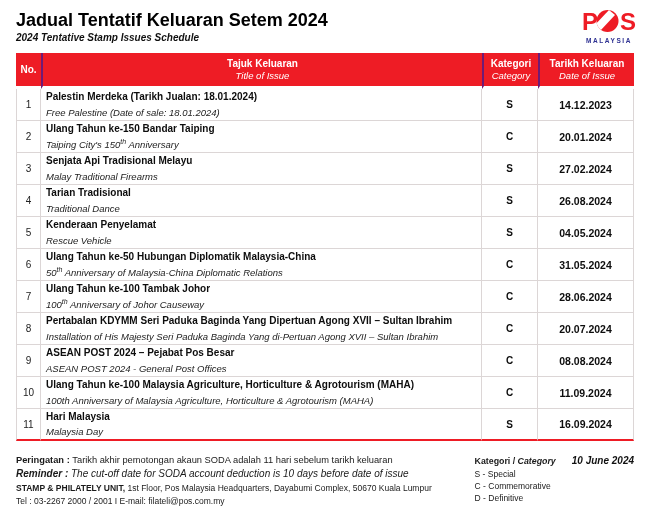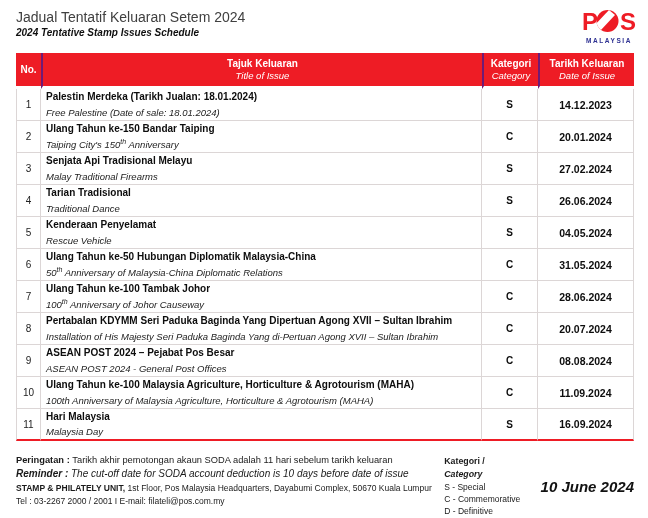--- a/index.html
+++ b/index.html
@@ -6,21 +6,21 @@
   html,body { background:#ffffff; }
   body {
     width:648px; height:518px;
     font-family:"Liberation Sans", sans-serif;
     color:#111;
   }
   .page { position:relative; width:648px; height:518px; background:#fff; overflow:hidden; }
 
   
   .doc-header { display:flex; justify-content:space-between; align-items:flex-start; padding:9px 10px 0 16px; }
-  .title-my { font-size:14px; font-weight:normal; color:#404040; line-height:1.25; }
+  .title-my { font-size:18px; font-weight:bold; color:#000000; line-height:1.25; }
   .title-en { font-size:10px; font-weight:bold; font-style:italic; color:#101010; line-height:1.25; }
   .logo { text-align:center; margin-right:2px; }
   .logo-sub { font-size:6.5px; font-weight:bold; letter-spacing:1.6px; color:#2e3192; margin-top:-2px; text-align:center; }
 
   
   .schedule { margin:9px 14px 0 16px; width:618px; border-collapse:separate; border-spacing:0; table-layout:fixed; }
   thead th {
     background:#ee1c25; color:#fff; height:36px; vertical-align:middle;
     padding:2px 0 3px; border-bottom:3px solid #fff; font-weight:normal;
   }
@@ -43,25 +43,25 @@
 
   
   .doc-footer { display:flex; justify-content:space-between; margin:13px 14px 0 16px; }
   .footer-left { width:430px; }
   .remark-my { font-size:9.3px; color:#1a1a1a; line-height:1.45; }
   .remark-my b { font-weight:bold; }
   .remark-en { font-size:10px; font-style:italic; color:#1a1a1a; line-height:1.45; }
   .remark-en b { font-weight:bold; }
   .address { margin-top:0; font-size:8.5px; color:#1a1a1a; line-height:1.5; }
   .address b { font-weight:bold; }
-  .footer-right { display:flex; align-items:center; gap:16px; padding-top:1px; }
+  .footer-right { display:flex; align-items:flex-start; gap:16px; padding-top:1px; }
   .legend { font-size:8.5px; color:#1a1a1a; line-height:1.45; }
   .legend-heading { font-weight:bold; font-size:8.8px; }
   .legend-heading i { font-style:italic; }
-  .issue-date { font-weight:bold; font-style:italic; font-size:15px; white-space:nowrap; }
+  .issue-date { font-weight:bold; font-style:italic; font-size:10px; white-space:nowrap; }
 </style>
 </head>
 <body>
 
 <div class="page">
 
   <div class="doc-header">
     <div>
       <div class="title-my">Jadual Tentatif Keluaran Setem 2024</div>
       <div class="title-en">2024 Tentative Stamp Issues Schedule</div>
@@ -141,21 +141,21 @@
       <td class="c-date">27.02.2024</td>
     </tr>
 
     <tr>
       <td class="c-no">4</td>
       <td class="c-title">
         <div class="t-my">Tarian Tradisional</div>
         <div class="t-en"><span>Traditional Dance</span><sup></sup><span></span></div>
       </td>
       <td class="c-cat">S</td>
-      <td class="c-date">26.06.2024</td>
+      <td class="c-date">26.08.2024</td>
     </tr>
 
     <tr>
       <td class="c-no">5</td>
       <td class="c-title">
         <div class="t-my">Kenderaan Penyelamat</div>
         <div class="t-en"><span>Rescue Vehicle</span><sup></sup><span></span></div>
       </td>
       <td class="c-cat">S</td>
       <td class="c-date">04.05.2024</td>

